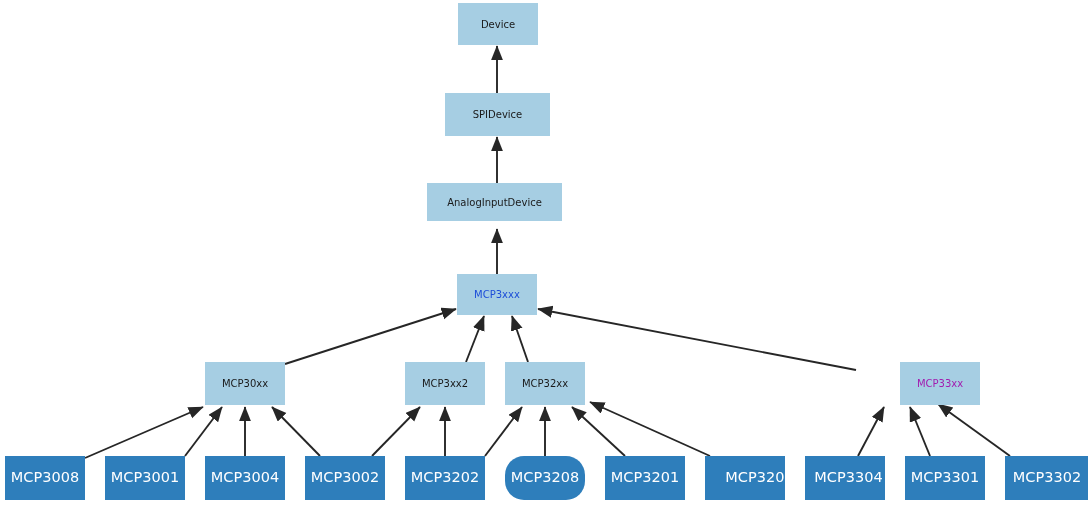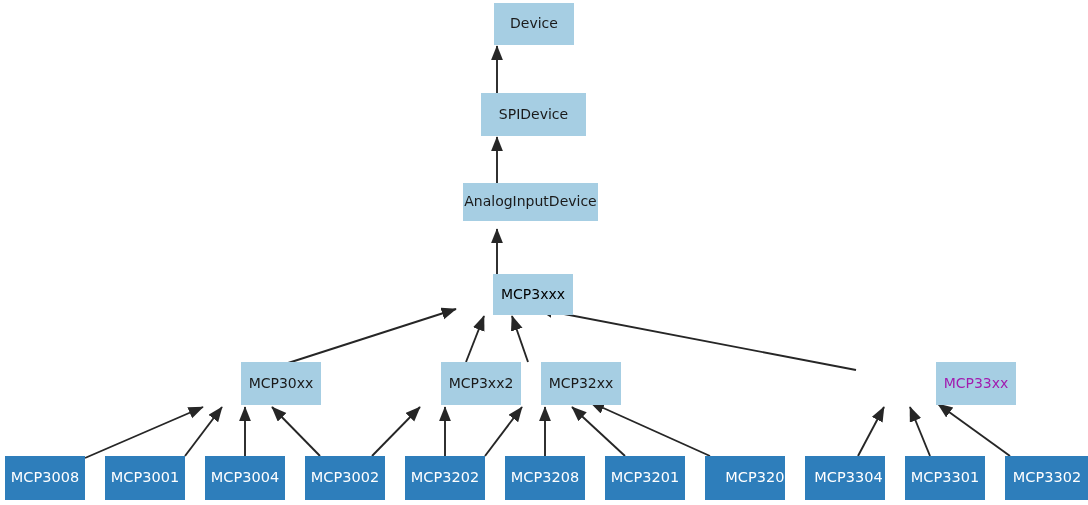--- a/index.html
+++ b/index.html
@@ -30,22 +30,21 @@
     align-items: center;
     justify-content: center;
     text-align: center;
     line-height: 1.1;
     white-space: nowrap;
     z-index: 2;
   }
   .node.base {
     background: #a6cee3;
     color: #1a1a1a;
-    font-size: 14px;
-    margin-left: 36px;
+    font-size: 10px;
   }
   .node.leaf {
     background: #2e7ebb;
     color: #ffffff;
     font-size: 14.5px;
   }
   .node-label {
     display: block;
     pointer-events: none;
   }
@@ -86,21 +85,21 @@
   <div id="nodes-layer">
       <div class="node base" style="left: 458px; top: 3px; width: 80px; height: 42px; background: rgb(166, 206, 227); color: rgb(26, 26, 26);">
         <span class="node-label">Device</span>
       </div>
       <div class="node base" style="left: 445px; top: 93px; width: 105px; height: 43px; background: rgb(166, 206, 227); color: rgb(26, 26, 26);">
         <span class="node-label">SPIDevice</span>
       </div>
       <div class="node base" style="left: 427px; top: 183px; width: 135px; height: 38px; background: rgb(166, 206, 227); color: rgb(26, 26, 26);">
         <span class="node-label">AnalogInputDevice</span>
       </div>
-      <div class="node base" style="left: 457px; top: 274px; width: 80px; height: 41px; background: rgb(166, 206, 227); color: #000000;">
+      <div class="node base" style="left: 457px; top: 274px; width: 80px; height: 41px; background: rgb(166, 206, 227); color: #1d4ed8;">
         <span class="node-label">MCP3xxx</span>
       </div>
       <div class="node base" style="left: 205px; top: 362px; width: 80px; height: 43px; background: rgb(166, 206, 227); color: rgb(26, 26, 26);">
         <span class="node-label">MCP30xx</span>
       </div>
       <div class="node base" style="left: 405px; top: 362px; width: 80px; height: 43px; background: rgb(166, 206, 227); color: rgb(26, 26, 26);">
         <span class="node-label">MCP3xx2</span>
       </div>
       <div class="node base" style="left: 505px; top: 362px; width: 80px; height: 43px; background: rgb(166, 206, 227); color: rgb(26, 26, 26);">
         <span class="node-label">MCP32xx</span>
@@ -116,21 +115,21 @@
       </div>
       <div class="node leaf" style="left: 205px; top: 456px; width: 80px; height: 44px; background: rgb(46, 126, 187); color: rgb(255, 255, 255);">
         <span class="node-label">MCP3004</span>
       </div>
       <div class="node leaf" style="left: 305px; top: 456px; width: 80px; height: 44px; background: rgb(46, 126, 187); color: rgb(255, 255, 255);">
         <span class="node-label">MCP3002</span>
       </div>
       <div class="node leaf" style="left: 405px; top: 456px; width: 80px; height: 44px; background: rgb(46, 126, 187); color: rgb(255, 255, 255);">
         <span class="node-label">MCP3202</span>
       </div>
-      <div class="node leaf" style="left: 505px; top: 456px; width: 80px; height: 44px; background: rgb(46, 126, 187); color: rgb(255, 255, 255);">
+      <div class="node leaf" style="left: 505px; top: 456px; width: 80px; height: 44px; background: rgb(46, 126, 187); color: rgb(255, 255, 255); border-radius: 19px;">
         <span class="node-label">MCP3208</span>
       </div>
       <div class="node leaf" style="left: 605px; top: 456px; width: 80px; height: 44px; background: rgb(46, 126, 187); color: rgb(255, 255, 255);">
         <span class="node-label">MCP3201</span>
       </div>
       <div class="node leaf" style="left: 705px; top: 456px; width: 80px; height: 44px; background: rgb(46, 126, 187); color: rgb(255, 255, 255); padding-left: 29px;">
         <span class="node-label">MCP3204</span>
       </div>
       <div class="node leaf" style="left: 805px; top: 456px; width: 80px; height: 44px; background: rgb(46, 126, 187); color: rgb(255, 255, 255); padding-left: 7px;">
         <span class="node-label">MCP3304</span>

